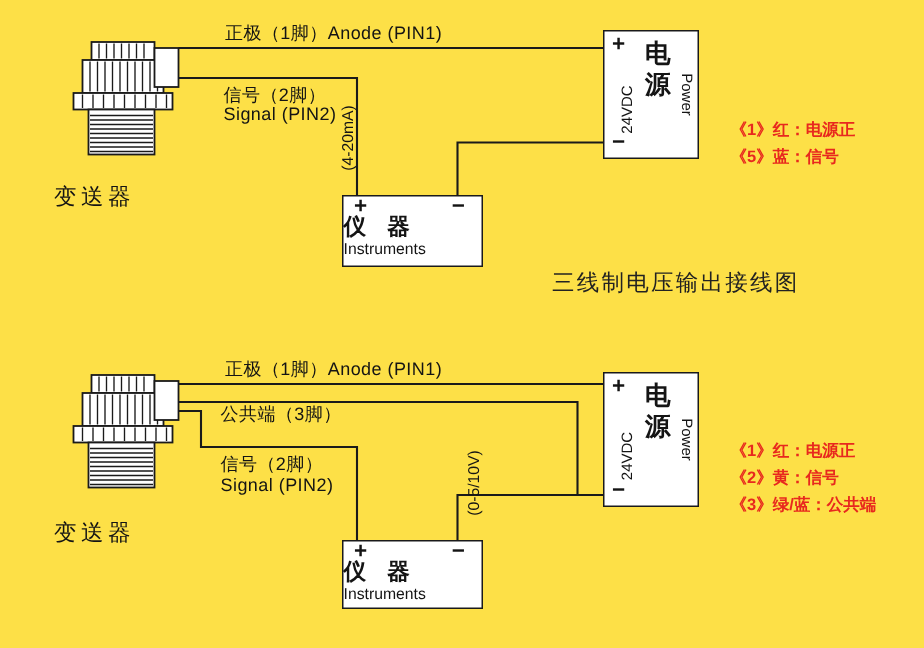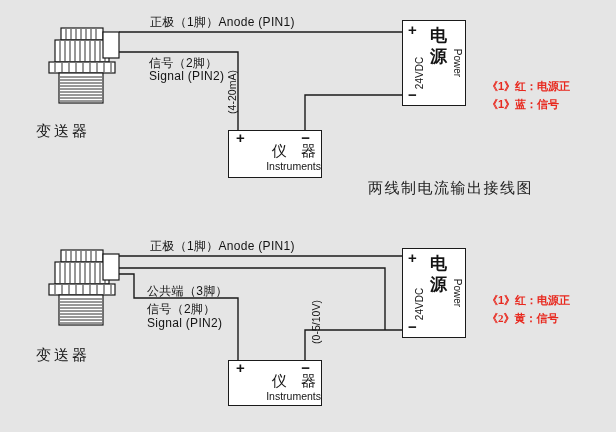--- a/index.html
+++ b/index.html
@@ -1,30 +1,30 @@
 <!DOCTYPE html>
 <html><head>
 <meta charset="utf-8">
 <style>
   html,body{margin:0;padding:0;background:#ffffff;}
   .canvas{
-    position:relative;width:616px;height:432px;background:#e5e5e5;overflow:hidden;
+    position:relative;width:616px;height:432px;background:#fde047;overflow:hidden;
     font-family:"Liberation Sans","DejaVu Sans",sans-serif;color:#141414;
   }
   svg.layer{position:absolute;left:0;top:0;width:616px;height:432px;}
   svg .part{fill:#fff;stroke:#1a1a1a;stroke-width:1.2;}
   svg .hatch{fill:none;stroke:#1a1a1a;stroke-width:0.9;}
   svg .wire{fill:none;stroke:#1a1a1a;stroke-width:1.4;}
   .lbl{position:absolute;white-space:nowrap;font-size:12px;letter-spacing:0.3px;}
   .rot{position:absolute;white-space:nowrap;font-size:10.5px;transform:translate(-50%,-50%) rotate(-90deg);}
   .bigname{position:absolute;font-size:15px;font-weight:normal;letter-spacing:3px;white-space:nowrap;}
   .box{position:absolute;border:1.6px solid #1a1a1a;background:#fff;box-sizing:border-box;}
   .term{position:absolute;font-size:15px;font-weight:bold;line-height:14px;}
-  .inst-cn{position:absolute;left:0;top:11px;width:100%;text-align:right;font-size:15px;font-weight:normal;letter-spacing:5px;}
-  .inst-en{position:absolute;left:0;top:29px;width:100%;text-align:right;font-size:10.5px;}
+  .inst-cn{position:absolute;left:0;top:11px;width:100%;text-align:left;font-size:15px;font-weight:bold;letter-spacing:5px;}
+  .inst-en{position:absolute;left:0;top:29px;width:100%;text-align:left;font-size:10.5px;}
   .pwr-cn{position:absolute;left:27px;font-size:17px;font-weight:bold;letter-spacing:0;}
   .pwr-rot{position:absolute;white-space:nowrap;font-size:10px;}
   .note{position:absolute;color:#e8281e;font-size:11px;font-weight:bold;white-space:nowrap;}
   .title{position:absolute;font-size:15px;letter-spacing:1.5px;white-space:nowrap;color:#222;}
 </style>
 </head>
 <body>
 
 <div class="canvas">
 
@@ -80,26 +80,26 @@
   <div class="box" style="left:402px;top:20px;width:64px;height:86px;">
     <span class="term" style="left:5px;top:2px;">+</span>
     <span class="term" style="left:5px;bottom:3px;">−</span>
     <div class="pwr-cn" style="top:3px;">电</div>
     <div class="pwr-cn" style="top:24px;">源</div>
     <div class="pwr-rot" style="left:16px;top:52px;transform:translate(-50%,-50%) rotate(-90deg);">24VDC</div>
     <div class="pwr-rot" style="left:54px;top:42px;transform:translate(-50%,-50%) rotate(90deg);">Power</div>
   </div>
 
   <div class="note" style="left:487px;top:79px;">《1》红：电源正</div>
-  <div class="note" style="left:487px;top:97px;">《1》蓝：信号</div>
+  <div class="note" style="left:487px;top:97px;">《5》蓝：信号</div>
 
-  <div class="title" style="left:368px;top:179px;">两线制电流输出接线图</div>
+  <div class="title" style="left:368px;top:179px;">三线制电压输出接线图</div>
 
   <div class="lbl" style="left:150px;top:238px;">正极（1脚）Anode (PIN1)</div>
-  <div class="lbl" style="left:147px;top:283px;">公共端（3脚）</div>
+  <div class="lbl" style="left:147px;top:268px;">公共端（3脚）</div>
   <div class="lbl" style="left:147px;top:301px;">信号（2脚）</div>
   <div class="lbl" style="left:147px;top:316px;">Signal (PIN2)</div>
   <div class="rot" style="left:316px;top:322px;">(0-5/10V)</div>
   <div class="bigname" style="left:36px;top:346px;">变送器</div>
 
   <div class="box" style="left:228px;top:360px;width:94px;height:46px;">
     <span class="term" style="left:7px;top:0px;">+</span>
     <span class="term" style="right:11px;top:0px;">−</span>
     <div class="inst-cn">仪 器</div>
     <div class="inst-en">Instruments</div>
@@ -108,16 +108,17 @@
   <div class="box" style="left:402px;top:248px;width:64px;height:90px;">
     <span class="term" style="left:5px;top:2px;">+</span>
     <span class="term" style="left:5px;bottom:3px;">−</span>
     <div class="pwr-cn" style="top:3px;">电</div>
     <div class="pwr-cn" style="top:24px;">源</div>
     <div class="pwr-rot" style="left:16px;top:55px;transform:translate(-50%,-50%) rotate(-90deg);">24VDC</div>
     <div class="pwr-rot" style="left:54px;top:44px;transform:translate(-50%,-50%) rotate(90deg);">Power</div>
   </div>
 
   <div class="note" style="left:487px;top:293px;">《1》红：电源正</div>
-  <div class="note" style="left:487px;top:311px;font-family:Liberation Serif, serif;">《2》黄：信号</div>
+  <div class="note" style="left:487px;top:311px;">《2》黄：信号</div>
+  <div class="note" style="left:487px;top:329px;">《3》绿/蓝：公共端</div>
 
 
 </div>
 
 </body></html>

